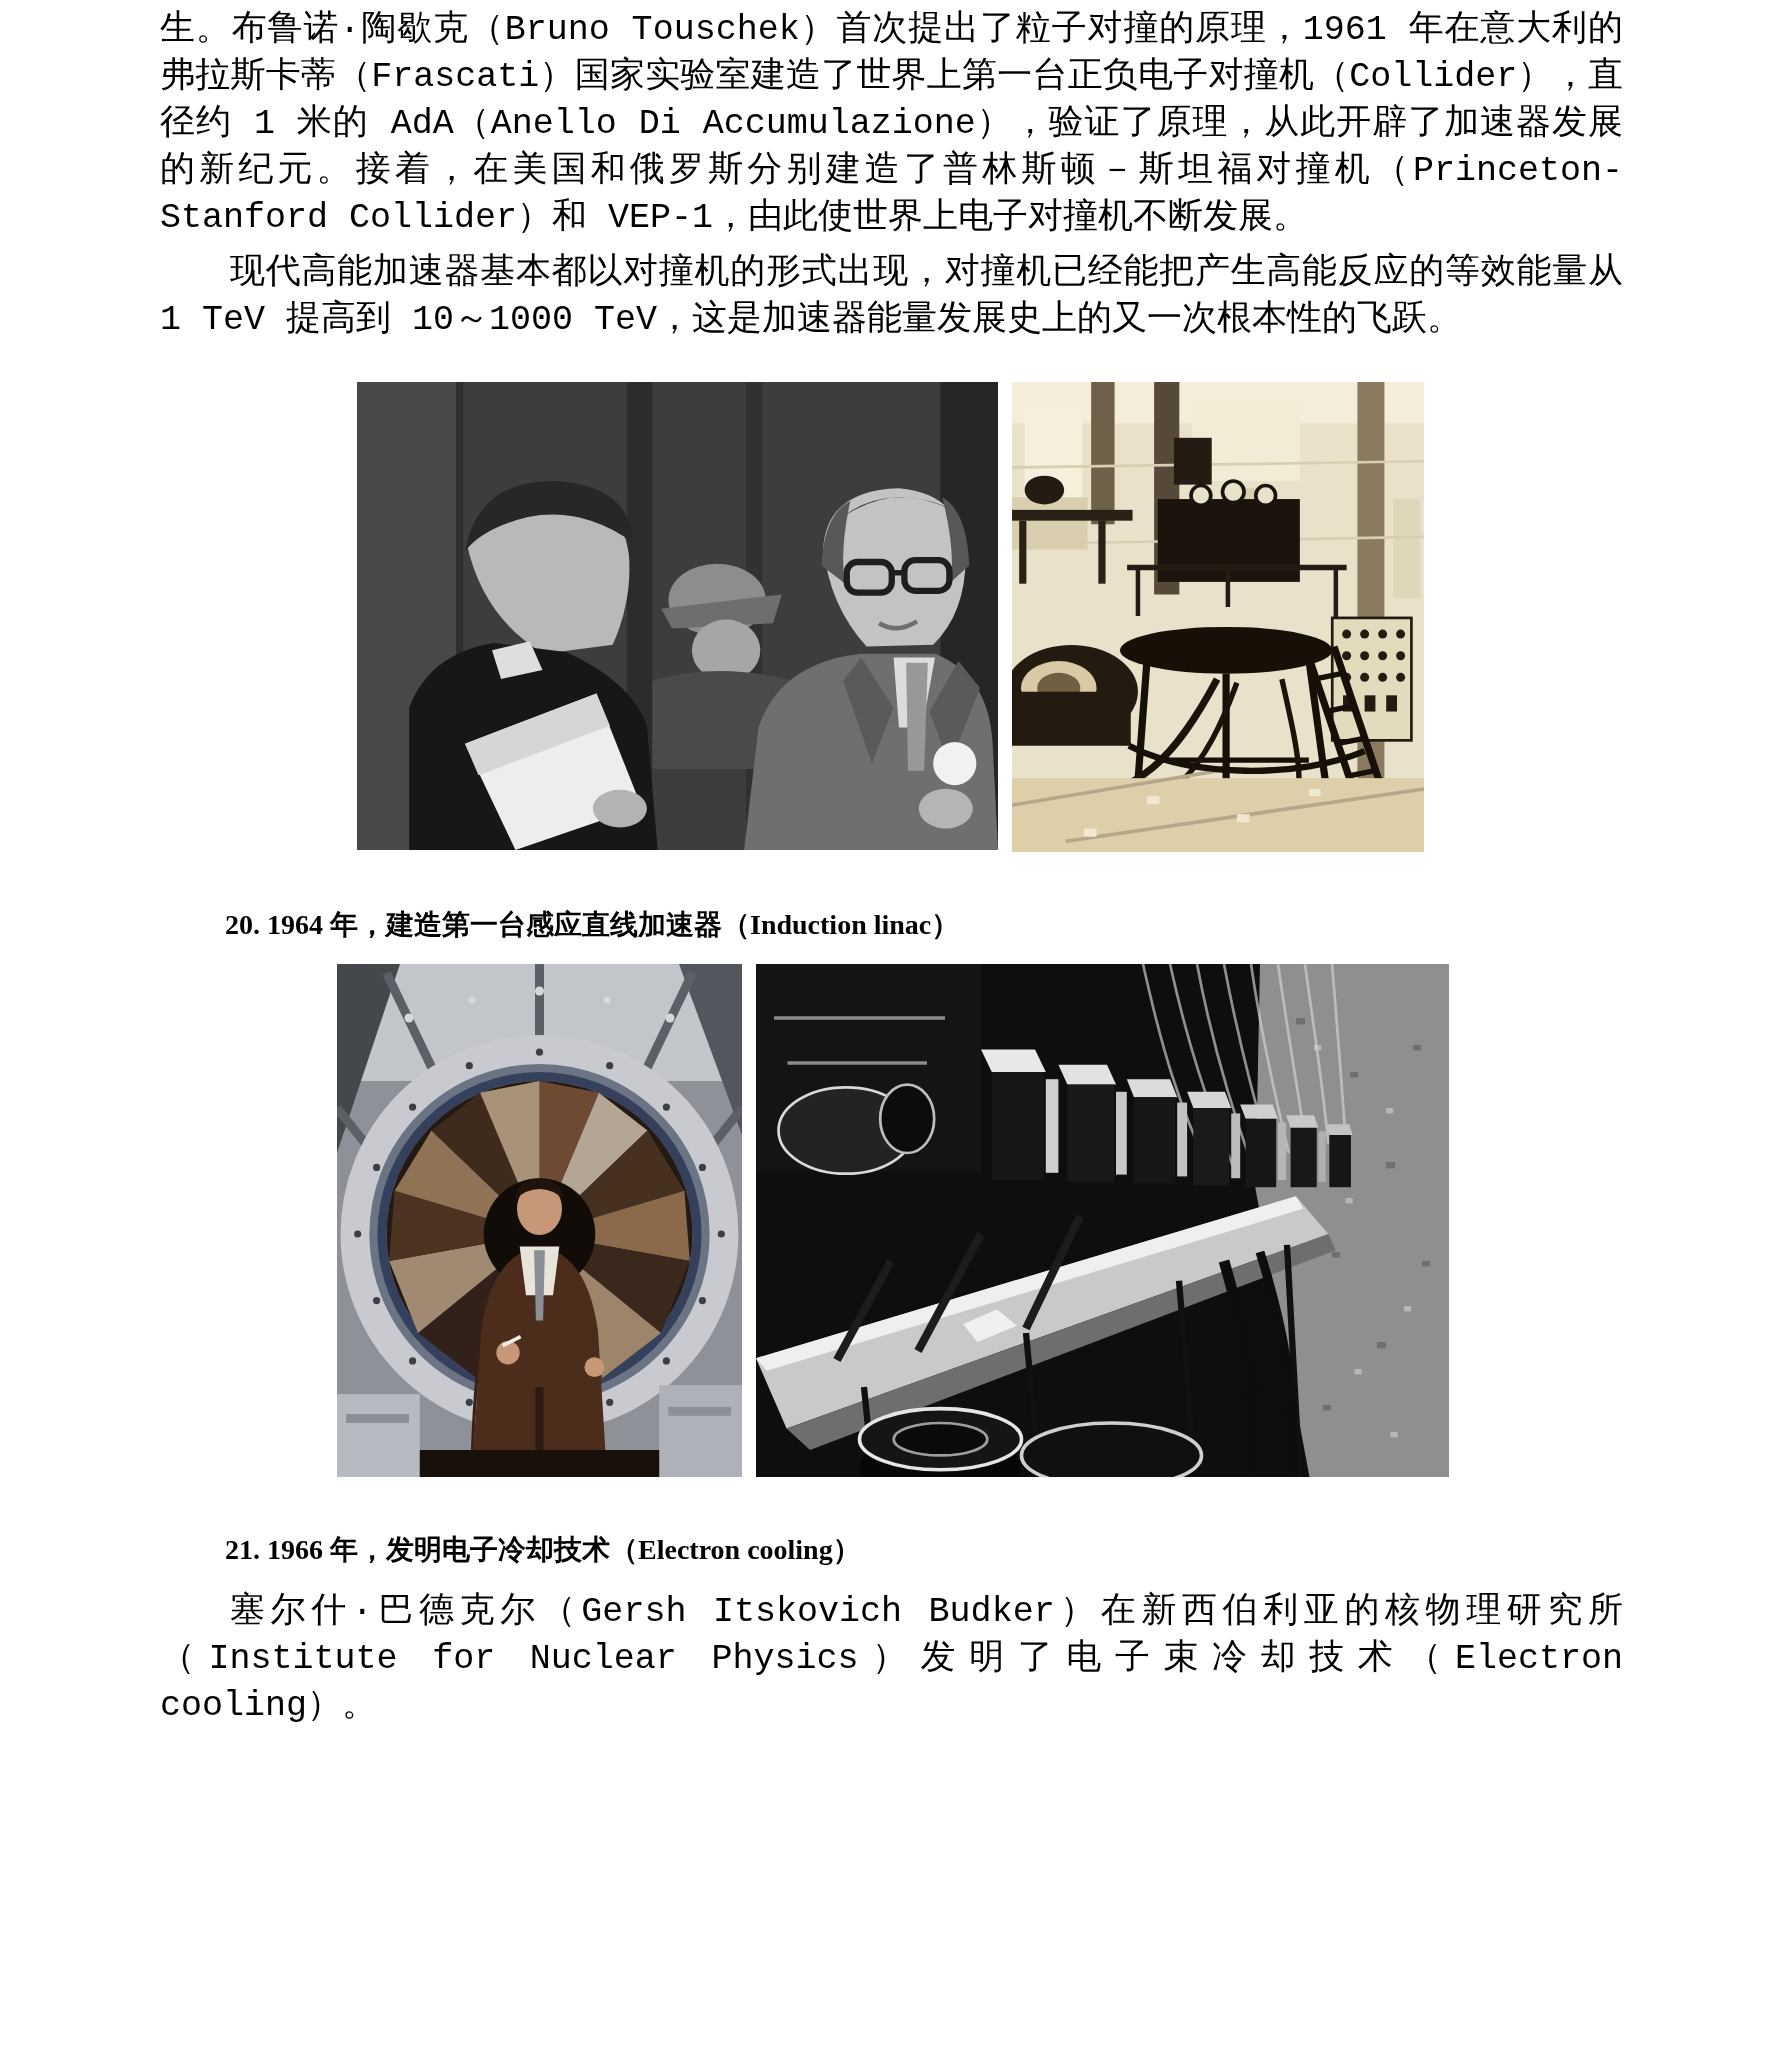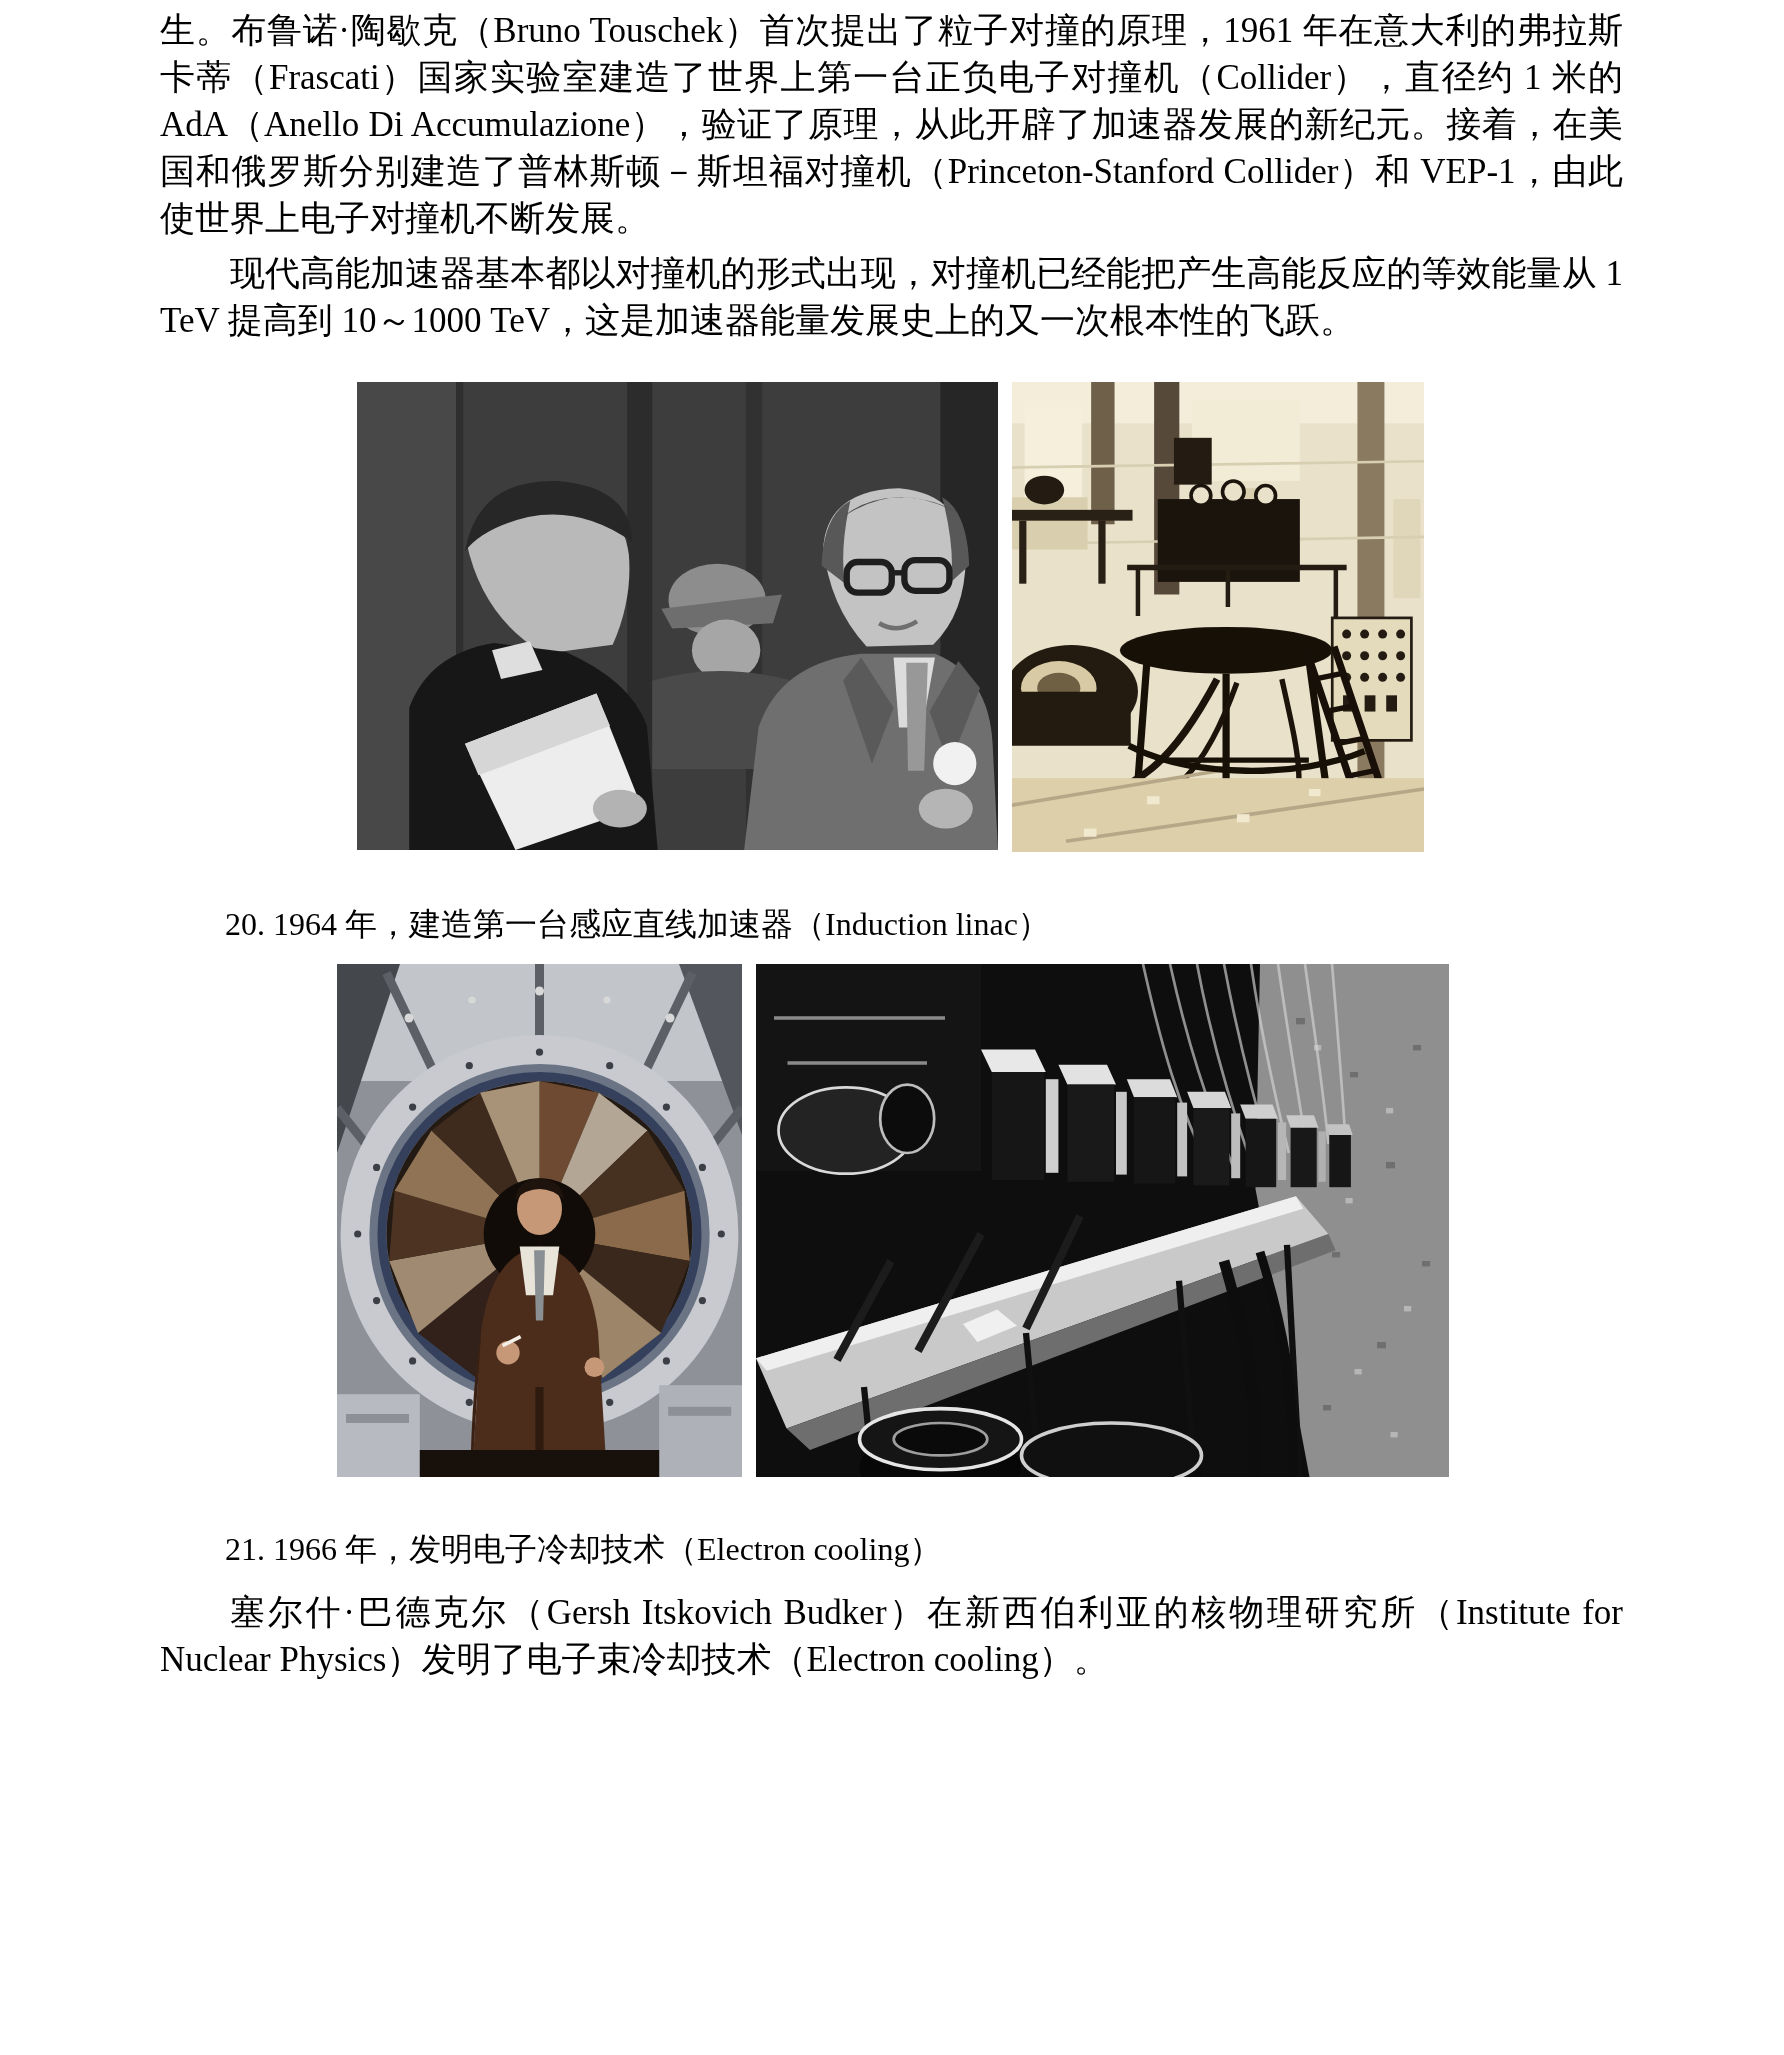--- a/index.html
+++ b/index.html
@@ -5,25 +5,25 @@
   html,body{margin:0;padding:0;background:#ffffff;}
   body{width:1785px;height:2056px;overflow:hidden;}
   .page{
     box-sizing:border-box;
     width:1785px;height:2056px;
     padding:7.2px 162px 0 160px;
     font-family:"Liberation Serif","DejaVu Serif",serif;
     font-size:35px;line-height:47px;color:#000;
     background:#ffffff;
   }
-  .para{margin:8px 0 0 0;text-align:justify;}
+  .para{margin:8px 0 0 0;text-align:justify;font-family:Liberation Mono, monospace;}
   .para.first{margin-top:0;}
   .para.indent{text-indent:70px;}
   .heading{
-    font-size:32px;font-weight:normal;line-height:47px;
+    font-size:28px;font-weight:bold;line-height:47px;
     margin:49px 0 16px 65px;
   }
   .caption{text-align:center;margin:23.4px 0 0 0;}
   .photo-row{display:flex;gap:13.5px;align-items:flex-start;}
   .row1{margin-top:38px;margin-left:197px;}
   .row2{margin-top:13.5px;margin-left:177px;}
   svg.photo{display:block;flex:0 0 auto;}
   .photo-a{width:641px;height:468px;}
   .photo-b{width:412px;height:470px;}
   .photo-c{width:405px;height:513px;}

